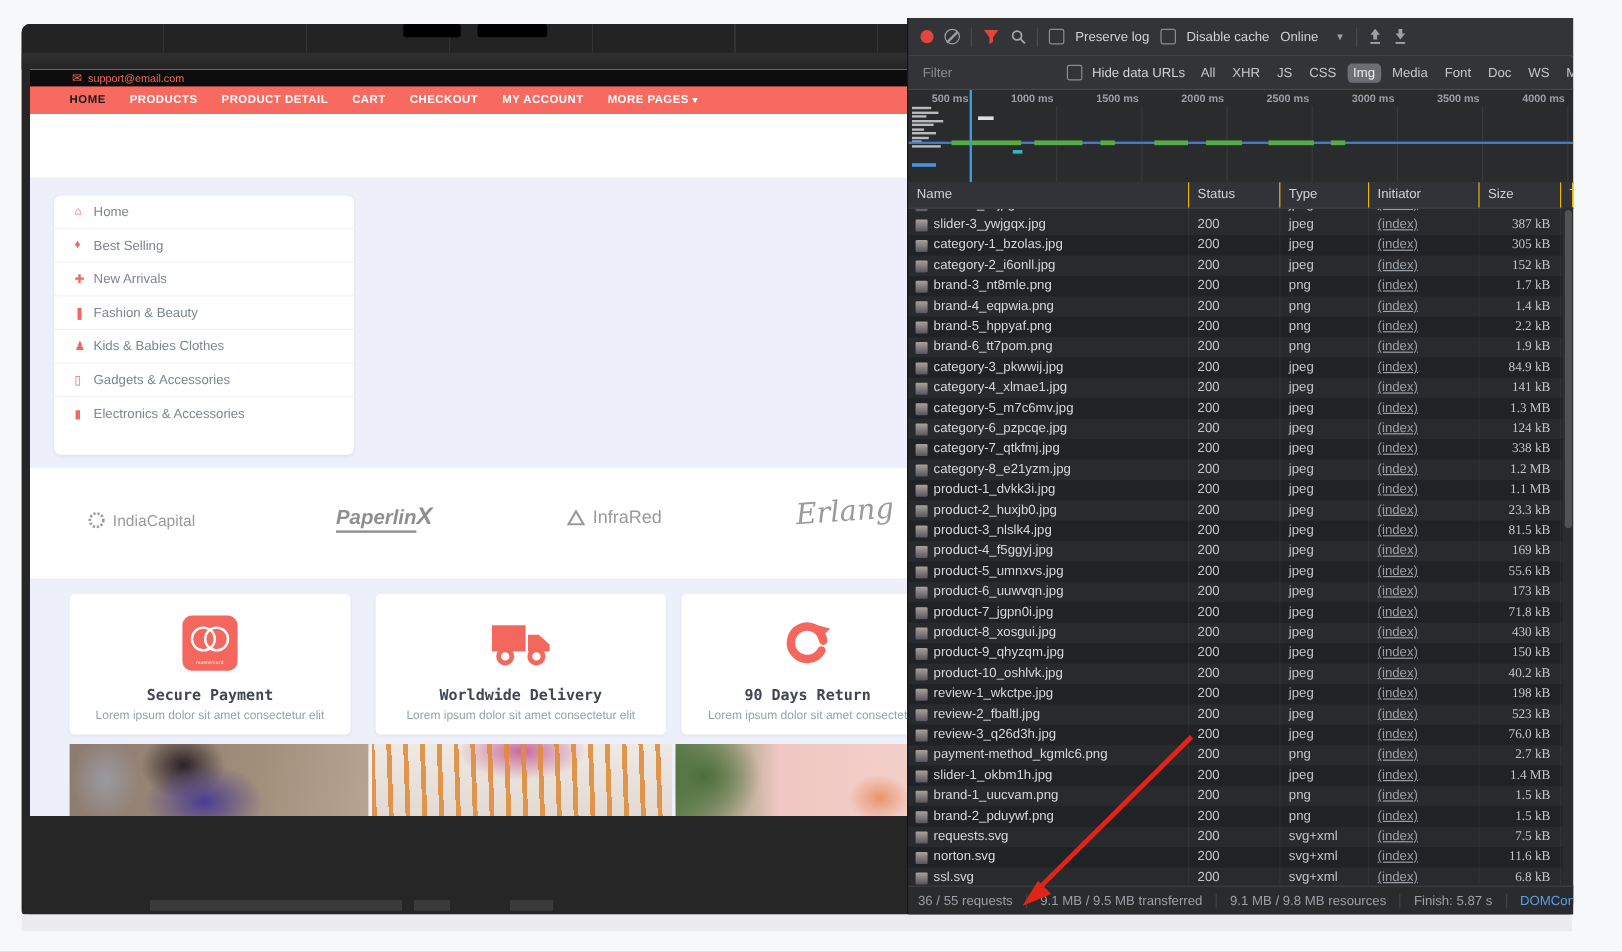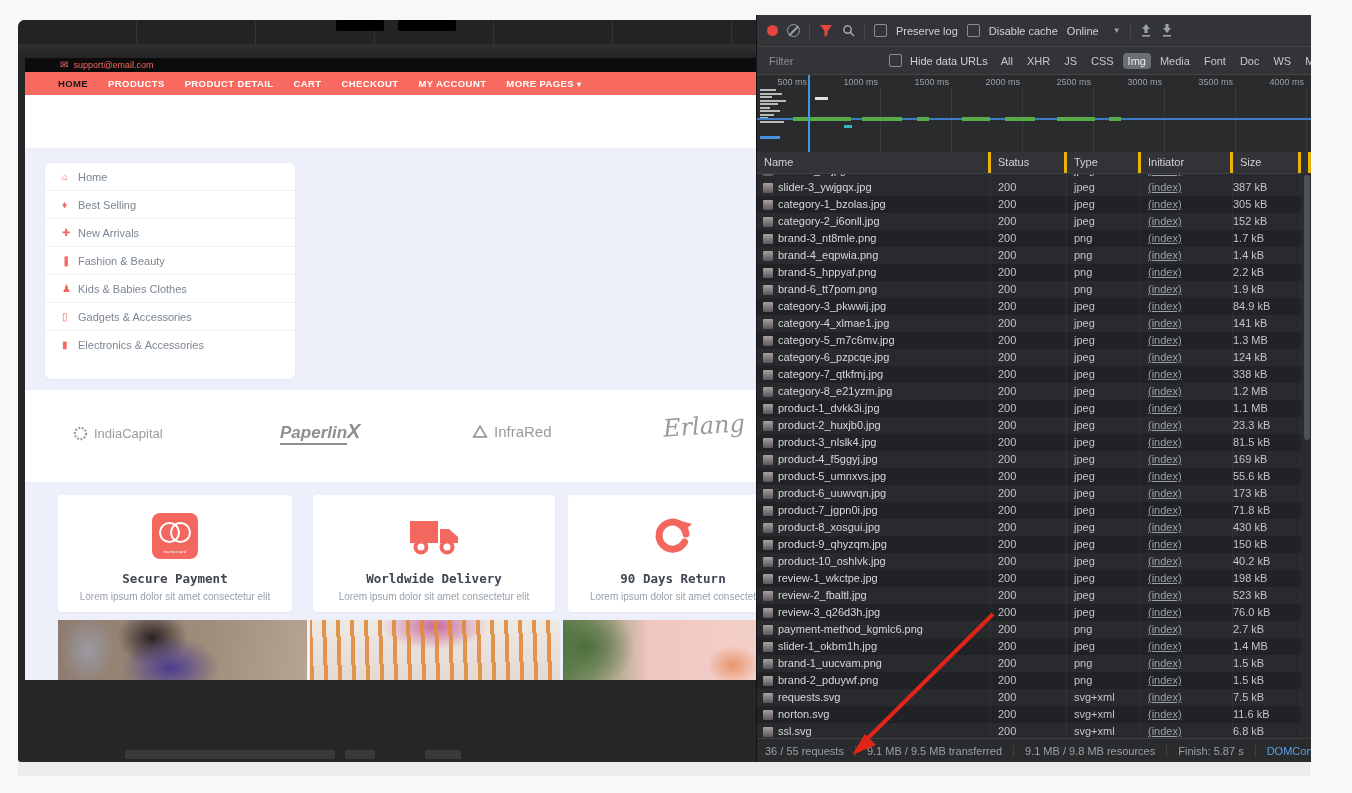--- a/index.html
+++ b/index.html
@@ -118,45 +118,45 @@
   #throttle .car{color:#9aa0a6;font-size:8px;}
   #dt-filter-row{left:0;top:32px;width:554px;height:28px;background:#333437;border-bottom:1px solid #454545;display:flex;align-items:center;padding-left:10px;box-sizing:border-box;gap:8px;overflow:hidden;}
   #filter-input{width:110px;background:transparent;border:none;color:#bdbfc3;font-size:11px;outline:none;font-family:"Liberation Sans",sans-serif;}
   #filter-input::placeholder{color:#8a8d91;}
   .pill{color:#c5c7cb;padding:2px 5px;border-radius:4px;white-space:nowrap;cursor:pointer;}
   .pill.active{background:#6b6e72;color:#ececec;}
 
   
   #dt-overview{left:0;top:60px;width:554px;height:77px;background:#2a2b2d;border-bottom:1px solid #404040;overflow:hidden;}
   .gridline{position:absolute;top:13px;bottom:0;width:1px;background:#39393b;}
-  .tick{position:absolute;top:2px;font-size:9px;color:#9aa0a6;transform:translateX(-100%);white-space:nowrap;}
+  .tick{position:absolute;top:2px;font-size:9px;color:#9aa0a6;transform:translateX(-100%);white-space:nowrap;font-weight:bold;}
   #timeline-preview{position:absolute;left:3px;top:14px;width:90px;height:44px;}
   .pv-bar{position:absolute;left:0;height:2px;background:#d2d4d6;opacity:.85;}
   #pv-extra{position:absolute;left:55px;top:8px;width:13px;height:3px;background:#e0e0e0;}
   #pv-dots{position:absolute;left:84px;top:36px;width:8px;height:3px;background:#35b7c2;}
   #pv-blue{position:absolute;left:0;top:47px;width:20px;height:3px;background:#4a90e2;}
   #tl-blueline{position:absolute;left:0;top:43px;width:554px;height:2px;background:#3e7cc9;}
   [data-name="timeline-activity"]{position:absolute;left:0;top:42px;width:554px;height:4px;}
   .tl-green{position:absolute;top:0;height:4px;background:#57ab46;}
   #tl-vline{position:absolute;left:51px;top:0;bottom:0;width:1.5px;background:#3e9ae0;}
 
   
   .net-grid{display:grid;grid-template-columns:234px 76px 74px 92px 68px 10px;}
   #dt-thead{left:0;top:137px;width:554px;height:21px;background:#313338;border-bottom:1px solid #3d3f42;z-index:3;}
-  #dt-thead .hc{line-height:21px;padding-left:7px;color:#d0d2d6;border-right:3px solid #eab308;overflow:hidden;white-space:nowrap;cursor:pointer;}
+  #dt-thead .hc{line-height:21px;padding-left:7px;color:#d0d2d6;border-right:1px solid #eab308;overflow:hidden;white-space:nowrap;cursor:pointer;}
   #dt-rows{left:0;top:158px;width:554px;height:580px;overflow:hidden;z-index:1;}
   .net-row{height:17px;align-items:center;cursor:pointer;}
   .net-row:nth-child(even){background:#202225;}
   .net-row:nth-child(odd){background:#292a2d;}
   .net-row .c{line-height:17px;white-space:nowrap;overflow:hidden;border-right:1px solid rgba(255,255,255,.045);height:17px;}
   .net-row .nm{padding-left:6px;display:flex;align-items:center;gap:5px;color:#d5d7da;}
   .thumb{width:10px;height:10px;flex:none;background:linear-gradient(#a8a29c,#59555e);border-radius:1px;}
   .net-row .st,.net-row .tp{padding-left:7px;color:#c3c5c8;}
   .net-row .in{padding-left:7px;color:#9aa0a6;text-decoration:underline;}
-  .net-row .sz{text-align:left;padding-right:8px;color:#c3c5c8;}
+  .net-row .sz{text-align:right;padding-right:8px;color:#c3c5c8;font-family:Liberation Serif, serif;}
   #partial-row{margin-top:-11px;}
   #dt-scrollbar{left:545px;top:158px;width:9px;height:580px;background:#2b2c2e;z-index:4;}
   #dt-scrollthumb{position:absolute;left:1.5px;top:2px;width:6px;height:265px;background:#505356;border-radius:3px;cursor:pointer;}
 
   
   #dt-status{left:0;top:723px;width:554px;height:24px;background:#2a2b2d;border-top:1px solid #3d3f42;display:flex;align-items:center;padding-left:8px;box-sizing:border-box;z-index:5;color:#9aa0a6;white-space:nowrap;overflow:hidden;}
   #dt-status .seg+.seg{border-left:1px solid #3f4144;padding-left:11px;margin-left:11px;}
   #dt-status .seg.active{color:#5c9fe8;}
 
   

